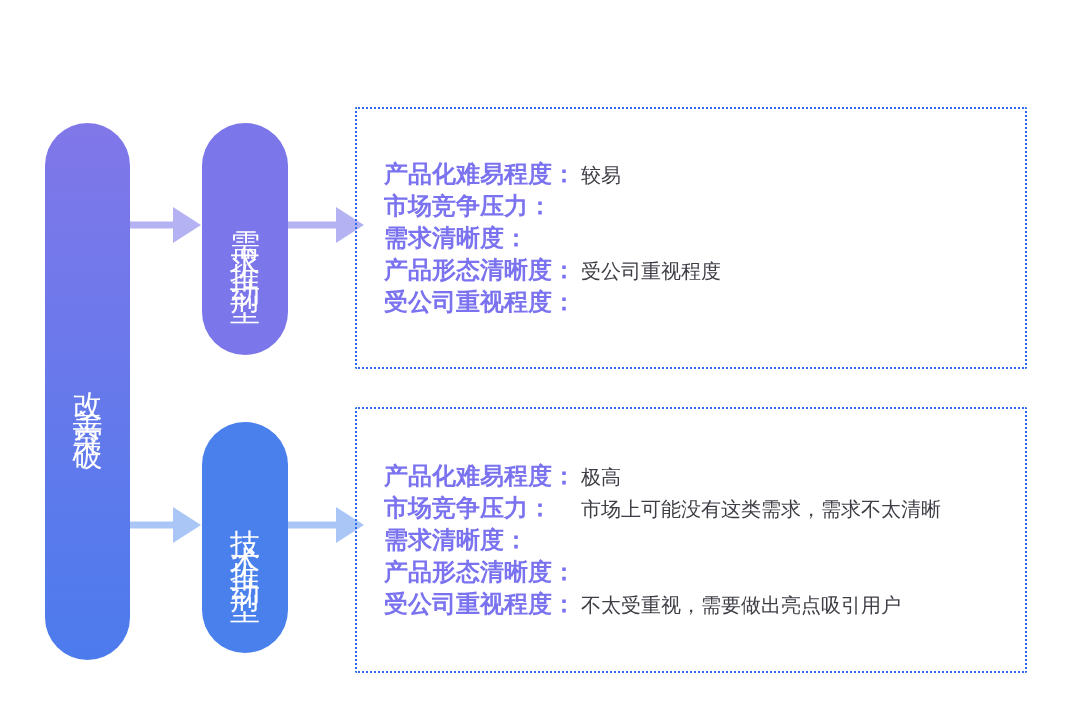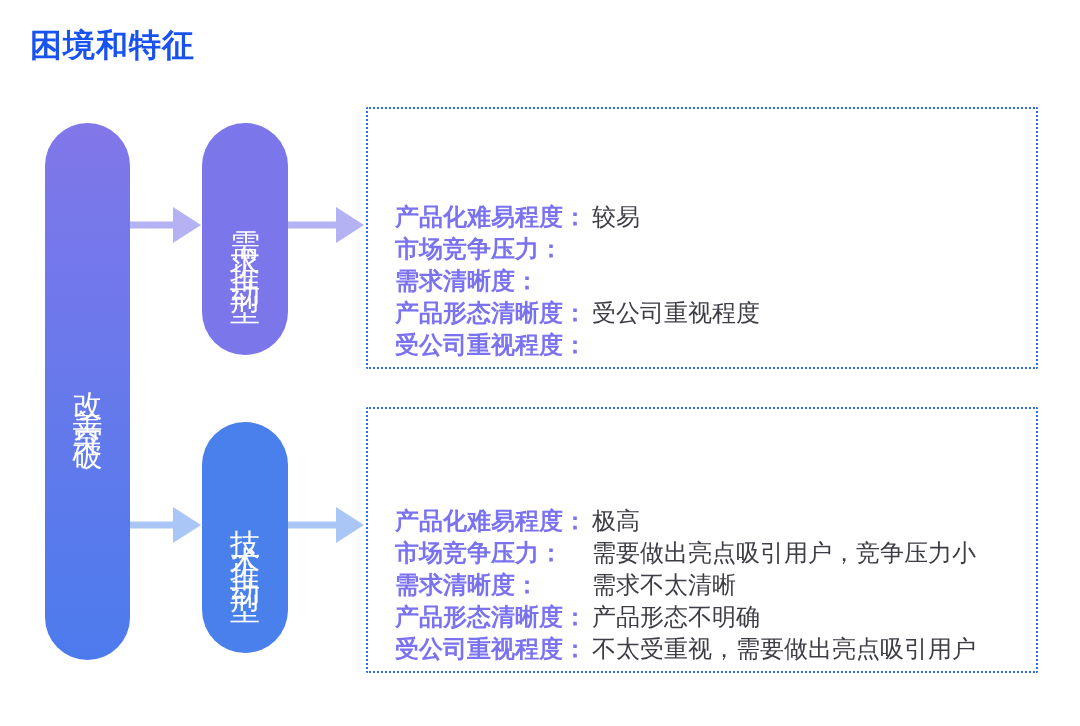--- a/index.html
+++ b/index.html
@@ -79,53 +79,52 @@
   .arrow.purple .head  { border-left: 28px solid var(--arrow_purple); }
   .arrow.blue   .shaft { background: var(--arrow_blue); }
   .arrow.blue   .head  { border-left: 28px solid var(--arrow_blue); }
   .arrow-1 { left: 130px; top: 207px; width: 71px; }
   .arrow-2 { left: 288px; top: 207px; width: 76px; }
   .arrow-3 { left: 130px; top: 507px; width: 71px; }
   .arrow-4 { left: 288px; top: 507px; width: 76px; }
   
   .feature-box {
     position: absolute;
-    left: 366px;
+    left: 355px;
     width: 672px;
     box-sizing: border-box;
     border: 2px dotted var(--border_blue);
     border-radius: 2px;
     display: flex;
     flex-direction: column;
-    justify-content: flex-end;
+    justify-content: center;
     padding: 6px 18px 6px 27px;
   }
   .box-top    { top: 107px; height: 262px; }
   .box-bottom { top: 407px; height: 266px; }
   .feature-row { display: flex; align-items: baseline; }
   .feature-label {
     flex: 0 0 197px;
     width: 197px;
     font-size: 24px;
     font-weight: bold;
     color: var(--label_purple);
     white-space: nowrap;
   }
   .feature-value {
-    font-size: 24px;
+    font-size: 20px;
     color: var(--value_gray);
     white-space: nowrap;
   }
 </style>
 </head>
 <body>
 
 <div class="canvas">
 
-  <h1 class="page-title">困境和特征</h1>
 
   <div class="pill pill-root">
     <span class="vtext">改善突破</span>
   </div>
 
   <div class="pill pill-branch-top">
     <span class="vtext">需求推动型</span>
   </div>
   <div class="pill pill-branch-bottom">
     <span class="vtext">技术推动型</span>
@@ -168,29 +167,27 @@
     </div>
   </div>
 
   <div class="feature-box box-bottom">
     <div class="feature-row">
       <span class="feature-label">产品化难易程度：</span>
       <span class="feature-value">极高</span>
     </div>
     <div class="feature-row">
       <span class="feature-label">市场竞争压力：</span>
-      <span class="feature-value">需要做出亮点吸引用户，竞争压力小</span>
+      <span class="feature-value">市场上可能没有这类需求，需求不太清晰</span>
     </div>
     <div class="feature-row">
       <span class="feature-label">需求清晰度：</span>
-      <span class="feature-value">需求不太清晰</span>
     </div>
     <div class="feature-row">
       <span class="feature-label">产品形态清晰度：</span>
-      <span class="feature-value">产品形态不明确</span>
     </div>
     <div class="feature-row">
       <span class="feature-label">受公司重视程度：</span>
       <span class="feature-value">不太受重视，需要做出亮点吸引用户</span>
     </div>
   </div>
 
 </div>
 
 </body></html>

